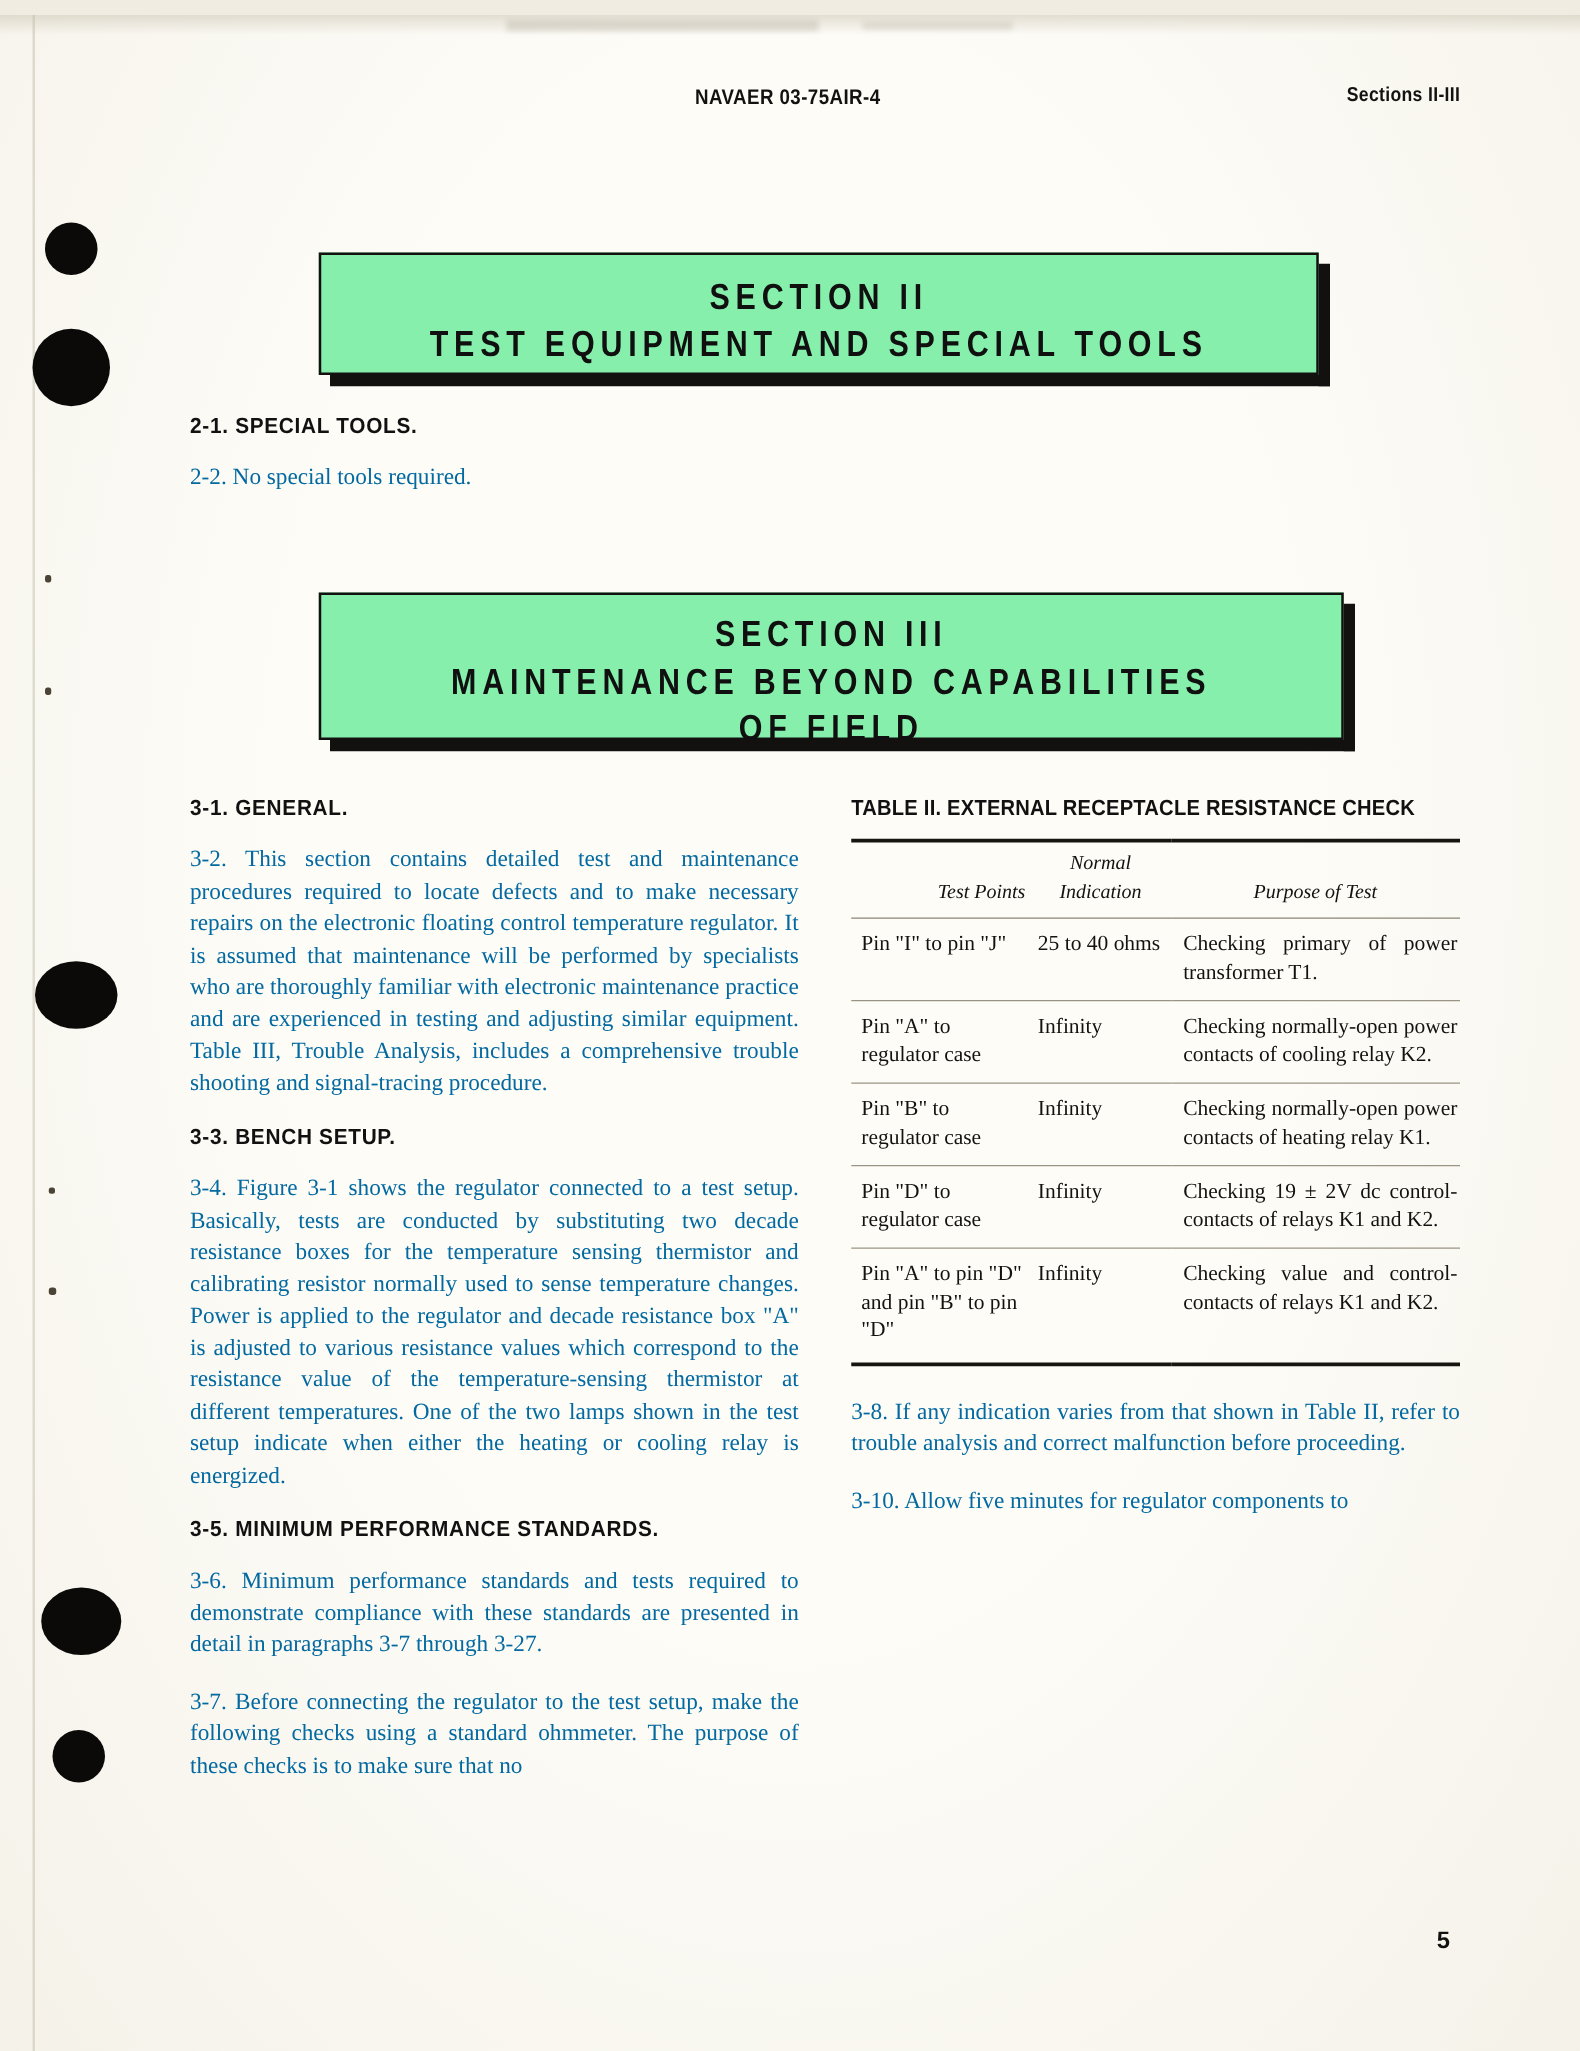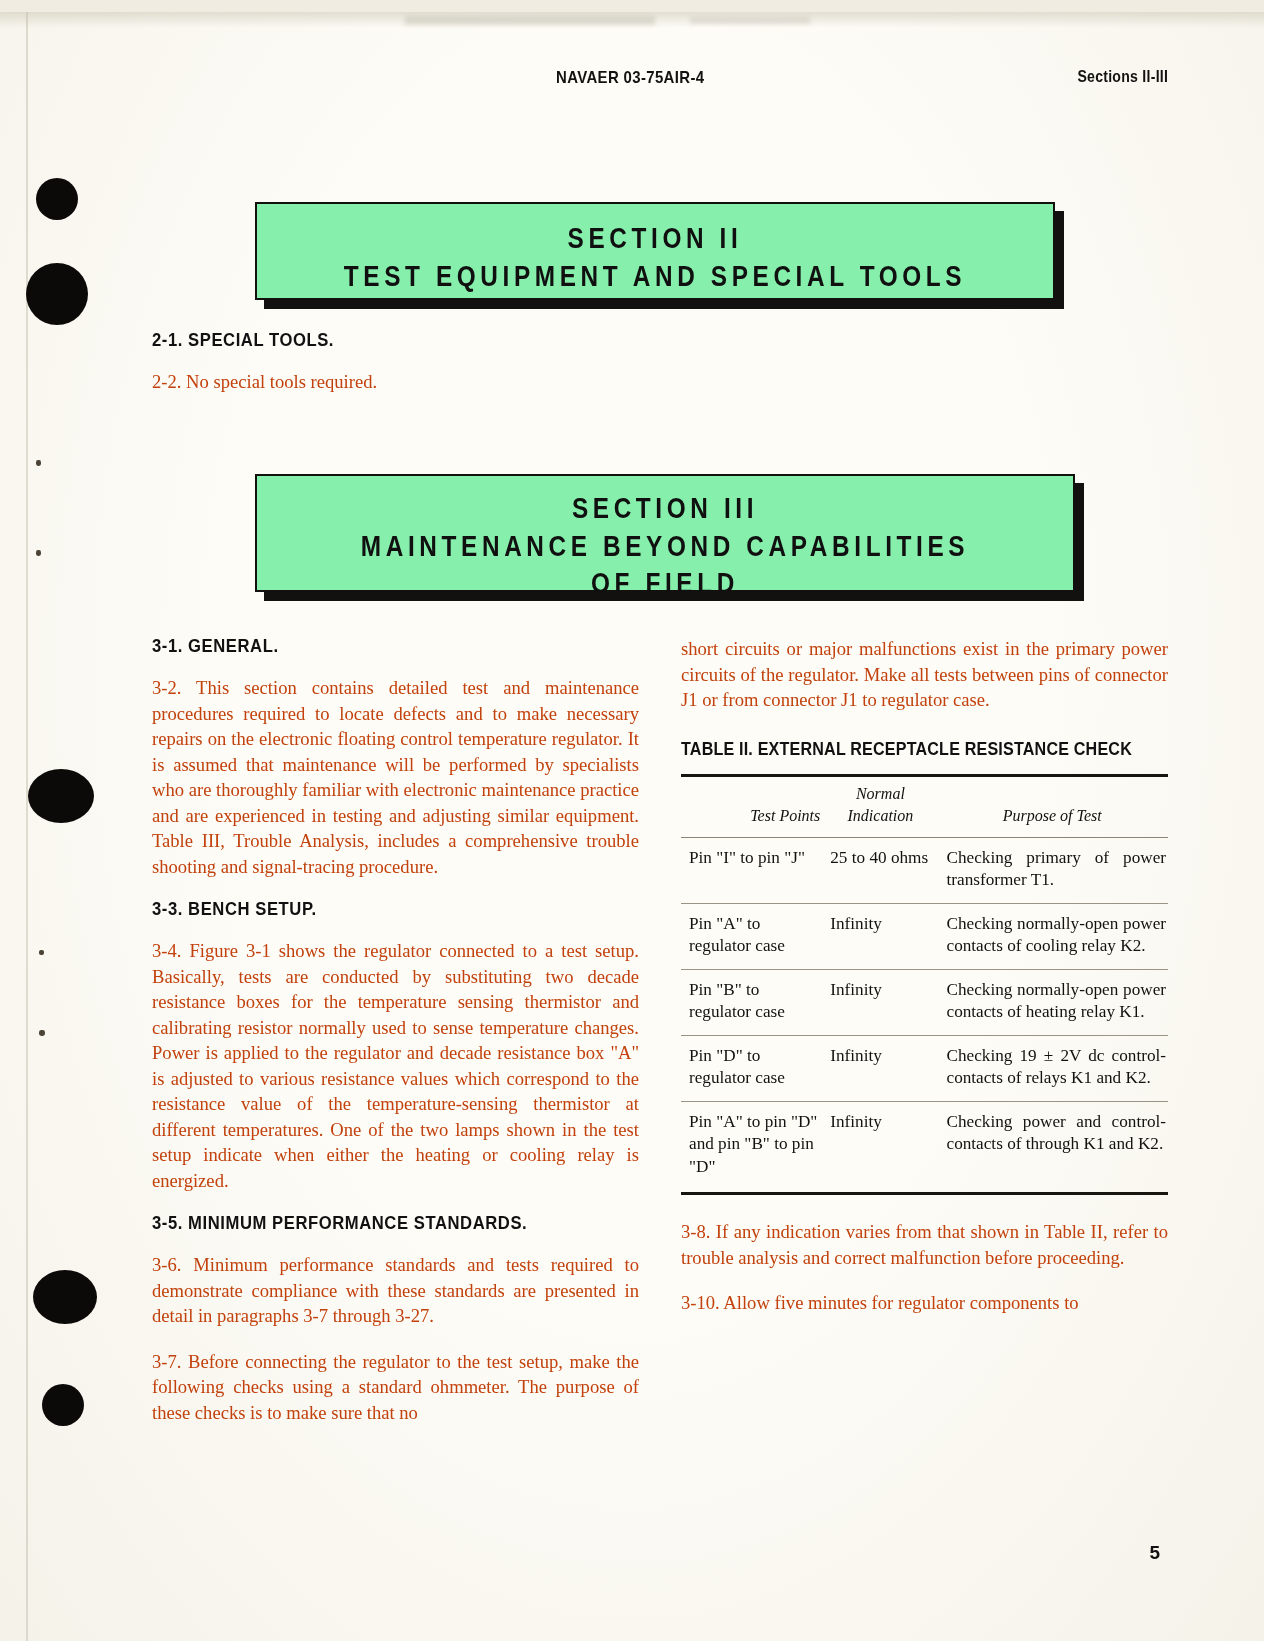--- a/index.html
+++ b/index.html
@@ -163,21 +163,21 @@
     transform: scaleX(0.95);
     transform-origin: left center;
     color: #111;
   }
   p.body {
     margin: 0 0 20px 0;
     font-size: 18.6px;
     line-height: 25.5px;
     text-align: justify;
     text-justify: inter-word;
-    color: #c2410c;
+    color: #0369a1;
     font-family: "Liberation Serif", "DejaVu Serif", serif;
   }
   p.body.last { margin-bottom: 0; }
   p.body.tight { margin-bottom: 26px; }
 
   
   .table-caption {
     font-family: "Liberation Sans", "DejaVu Sans", sans-serif;
     font-size: 17.5px;
     font-weight: bold;
@@ -292,21 +292,20 @@
     <h4 class="head">3-1. GENERAL.</h4>
     <p class="body">3-2. This section contains detailed test and maintenance procedures required to locate defects and to make necessary repairs on the electronic floating control temperature regulator. It is assumed that maintenance will be performed by specialists who are thoroughly familiar with electronic maintenance practice and are experienced in testing and adjusting similar equipment. Table III, Trouble Analysis, includes a comprehensive trouble shooting and signal-tracing procedure.</p>
     <h4 class="head">3-3. BENCH SETUP.</h4>
     <p class="body">3-4. Figure 3-1 shows the regulator connected to a test setup. Basically, tests are conducted by substituting two decade resistance boxes for the temperature sensing thermistor and calibrating resistor normally used to sense temperature changes. Power is applied to the regulator and decade resistance box "A" is adjusted to various resistance values which correspond to the resistance value of the temperature-sensing thermistor at different temperatures. One of the two lamps shown in the test setup indicate when either the heating or cooling relay is energized.</p>
     <h4 class="head">3-5. MINIMUM PERFORMANCE STANDARDS.</h4>
     <p class="body">3-6. Minimum performance standards and tests required to demonstrate compliance with these standards are presented in detail in paragraphs 3-7 through 3-27.</p>
     <p class="body last">3-7. Before connecting the regulator to the test setup, make the following checks using a standard ohmmeter. The purpose of these checks is to make sure that no</p>
   </div>
 
   <div class="col col-right" style="top:624px;">
-    <p class="body tight">short circuits or major malfunctions exist in the primary power circuits of the regulator. Make all tests between pins of connector J1 or from connector J1 to regulator case.</p>
 
     <div class="table-caption">TABLE II. EXTERNAL RECEPTACLE RESISTANCE CHECK</div>
 
     <table class="rescheck">
       <thead>
         <tr>
           <th class="c1">
             <span class="hdr-stack">Test Points</span>
           </th>
           <th class="c2">
@@ -335,21 +334,21 @@
           <td class="c3">Checking normally-open power contacts of heating relay K1.</td>
         </tr>
         <tr>
           <td class="c1">Pin "D" to regulator case</td>
           <td class="c2">Infinity</td>
           <td class="c3">Checking 19 ± 2V dc control-contacts of relays K1 and K2.</td>
         </tr>
         <tr>
           <td class="c1">Pin "A" to pin "D" and pin "B" to pin "D"</td>
           <td class="c2">Infinity</td>
-          <td class="c3">Checking power and control-contacts of through K1 and K2.</td>
+          <td class="c3">Checking value and control-contacts of relays K1 and K2.</td>
         </tr>
       </tbody>
     </table>
 
     <div style="height:24px;"></div>
 
     <p class="body">3-8. If any indication varies from that shown in Table II, refer to trouble analysis and correct malfunction before proceeding.</p>
     <p class="body last">3-10. Allow five minutes for regulator components to</p>
   </div>
 

